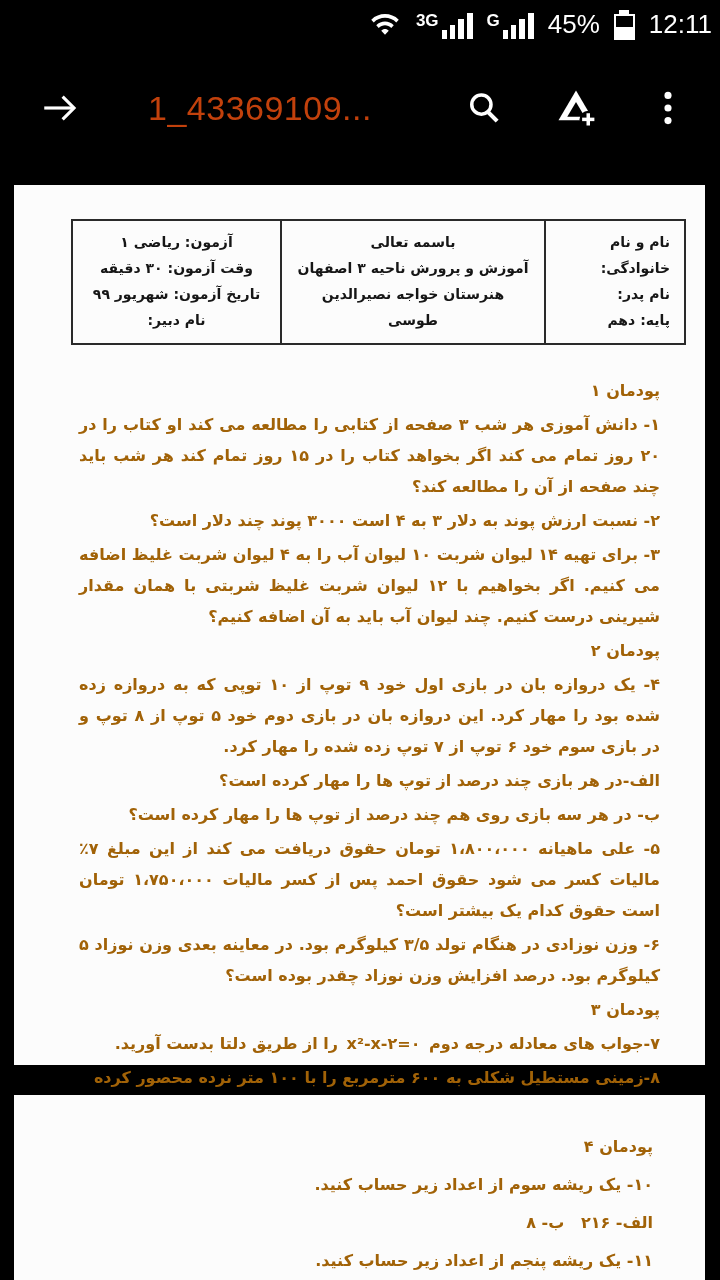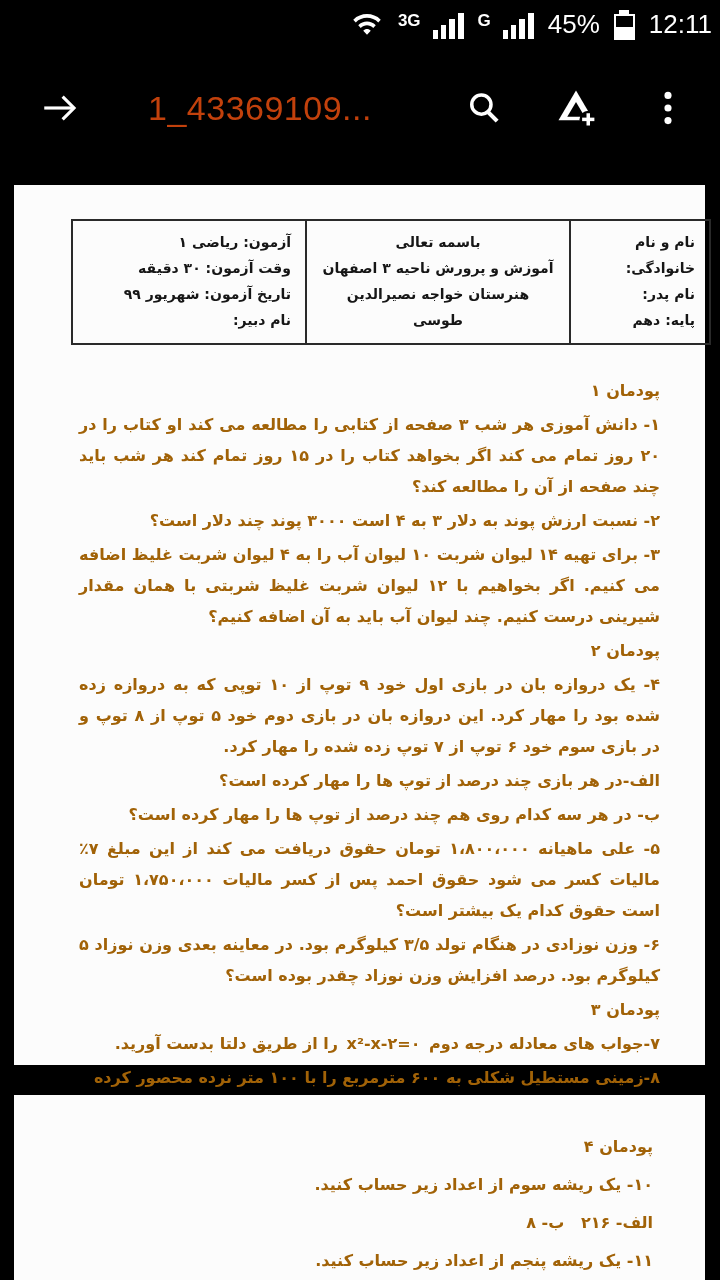--- a/index.html
+++ b/index.html
@@ -13,21 +13,21 @@
 
   
   .status-bar {
     position: absolute; top: 0; left: 0;
     width: 720px; height: 48px;
     display: flex; align-items: center; justify-content: flex-end;
     gap: 14px; padding-right: 8px;
     color: #fff;
   }
   .sb-text { font-size: 26px; font-family: "Liberation Sans", sans-serif; }
-  .net-group { display: flex; align-items: flex-start; gap: 12px; }
+  .net-group { display: flex; align-items: flex-start; gap: 3px; }
   .net-label { font-size: 17px; font-weight: 700; margin-top: 2px; font-family: "Liberation Sans", sans-serif; }
   .bars { display: flex; align-items: flex-end; gap: 3px; height: 30px; padding-top: 4px; }
   .bars i { display: block; background: #fff; width: 5px; }
   .bars i:nth-child(1){ height: 9px; }
   .bars i:nth-child(2){ height: 14px; }
   .bars i:nth-child(3){ height: 20px; width: 6px; }
   .bars i:nth-child(4){ height: 26px; width: 6px; }
   .battery { position: relative; width: 21px; height: 30px; margin-top: 2px; }
   .battery .shell { position: absolute; left: 0; top: 4px; width: 21px; height: 26px; border: 2px solid #fff; }
   .battery .nub { position: absolute; left: 5px; top: 0; width: 10px; height: 4px; background: #fff; }
@@ -63,21 +63,21 @@
   }
   table.hdr td {
     border: 2px solid #2a2a2a;
     vertical-align: top;
     padding: 8px 14px 10px;
     font-size: 14px; font-weight: 700;
     line-height: 26px;
   }
   td.c-names { width: 140px; text-align: right; }
   td.c-school { width: 264px; text-align: center; }
-  td.c-exam { width: 234px; text-align: right; }
+  td.c-exam { width: 209px; text-align: center; }
 
   .qs { margin-top: 30px; direction: rtl; padding-left: 8px; }
   .qs p, .page2 p {
     direction: rtl; unicode-bidi: plaintext;
     font-size: 16px; font-weight: 700;
     line-height: 31px;
     text-align: justify;
     color: #a16207;
     margin-bottom: 3px;
     white-space: pre-wrap;
@@ -185,21 +185,21 @@
     </table>
 
   <div class="qs">
     <p class="head">پودمان ۱</p>
     <p>۱- دانش آموزی هر شب ۳ صفحه از کتابی را مطالعه می کند او کتاب را در ۲۰ روز تمام می کند اگر بخواهد کتاب را در ۱۵ روز تمام کند هر شب باید چند صفحه از آن را مطالعه کند؟</p>
     <p class="single">۲- نسبت ارزش پوند به دلار ۳ به ۴ است ۳۰۰۰ پوند چند دلار است؟</p>
     <p>۳- برای تهیه ۱۴ لیوان شربت ۱۰ لیوان آب را به ۴ لیوان شربت غلیظ اضافه می کنیم. اگر بخواهیم با ۱۲ لیوان شربت غلیظ شربتی با همان مقدار شیرینی درست کنیم. چند لیوان آب باید به آن اضافه کنیم؟</p>
     <p class="head">پودمان ۲</p>
     <p>۴- یک دروازه بان در بازی اول خود ۹ توپ از ۱۰ توپی که به دروازه زده شده بود را مهار کرد. این دروازه بان در بازی دوم خود ۵ توپ از ۸ توپ و در بازی سوم خود ۶ توپ از ۷ توپ زده شده را مهار کرد.</p>
     <p class="single">الف-در هر بازی چند درصد از توپ ها را مهار کرده است؟</p>
-    <p class="single">ب- در هر سه کدام روی هم چند درصد از توپ ها را مهار کرده است؟</p>
+    <p class="single">ب- در هر سه بازی روی هم چند درصد از توپ ها را مهار کرده است؟</p>
     <p>۵- علی ماهیانه ۱،۸۰۰،۰۰۰ تومان حقوق دریافت می کند از این مبلغ ۷٪ مالیات کسر می شود حقوق احمد پس از کسر مالیات ۱،۷۵۰،۰۰۰ تومان است حقوق کدام یک بیشتر است؟</p>
     <p>۶- وزن نوزادی در هنگام تولد ۳/۵ کیلوگرم بود. در معاینه بعدی وزن نوزاد ۵ کیلوگرم بود. درصد افزایش وزن نوزاد چقدر بوده است؟</p>
     <p class="head">پودمان ۳</p>
     <p class="single"><span>۷-جواب های معادله درجه دوم </span><span class="eq" dir="ltr">x²-x-۲=۰</span><span> را از طریق دلتا بدست آورید.</span></p>
     <p class="single">۸-زمینی مستطیل شکلی به ۶۰۰ مترمربع را با ۱۰۰ متر نرده محصور کرده ایم طول و عرض زمین چقدر است؟</p>
     <p class="single"><span>۹- معادله درجه دوم </span><span class="eq" dir="ltr">۳x²-x+۶=۰</span><span> را از طریق هندسی حل کنید.</span></p>
   </div>
 </div>
 
 <div class="page page2">

